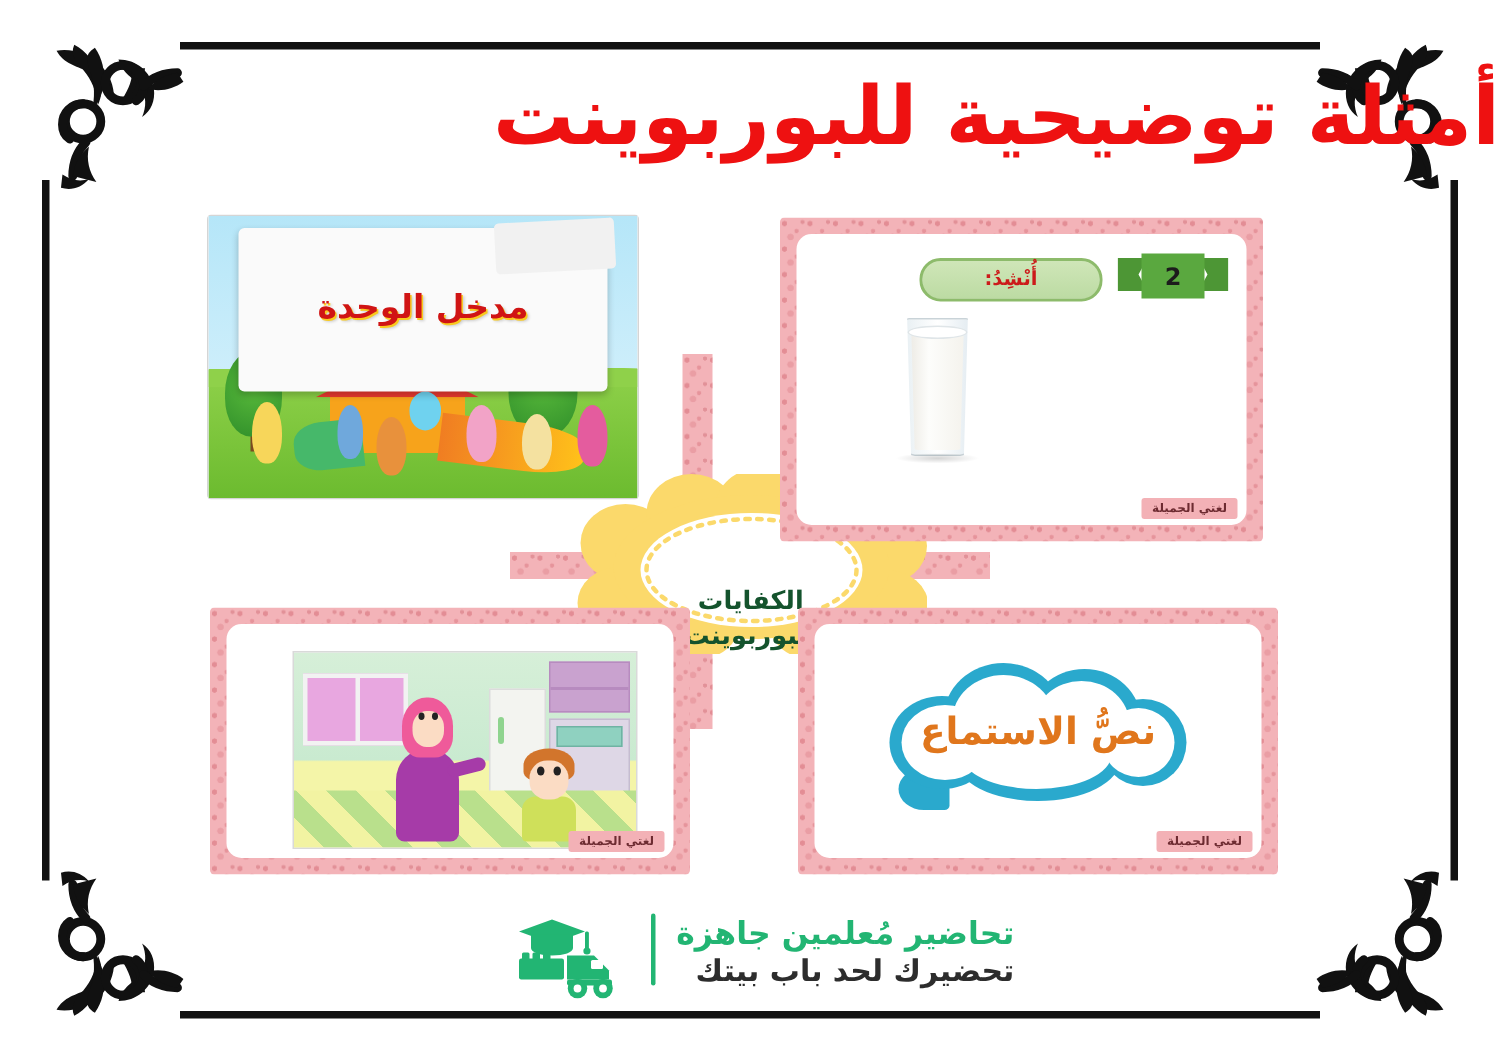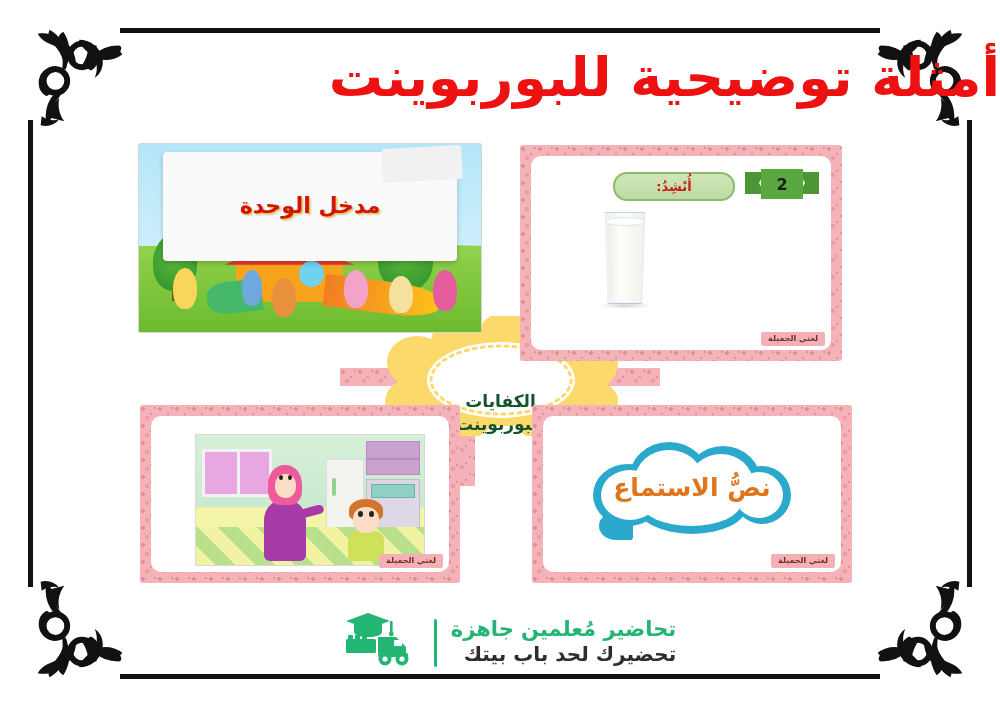--- a/index.html
+++ b/index.html
@@ -64,21 +64,21 @@
     width:100%;height:100%;background:#fff;border-radius:10px;
     position:relative;overflow:hidden;
   }
   .tagline{
     position:absolute;bottom:4px;right:6px;
     background:#f3b1b6;color:#6d2b31;font-size:8px;font-weight:bold;
     padding:2px 7px 3px;border-radius:2px;letter-spacing:0;margin-left:40px;
   }
 
   
-  #card1{left:138px;top:143px;width:344px;height:190px;}
+  #card1{left:138px;top:143px;width:288px;height:190px;}
   .pg-sky{position:absolute;inset:0;background:linear-gradient(#b5e6f8 0%,#cdeefb 55%,#d9f2fc 62%);}
   .pg-grass{position:absolute;left:0;right:0;bottom:0;height:46%;
     background:linear-gradient(#8fd14a,#6cbb2f);}
   .pg-grass:before{content:"";position:absolute;left:0;right:0;top:-10px;height:22px;
     background:radial-gradient(ellipse at 20% 100%,#8fd14a 40%,transparent 41%),
                radial-gradient(ellipse at 60% 100%,#8fd14a 40%,transparent 41%),
                radial-gradient(ellipse at 90% 100%,#8fd14a 40%,transparent 41%);}
   .rainbow{position:absolute;left:14%;bottom:34%;width:72%;height:56%;
     border-radius:50% 50% 0 0 / 100% 100% 0 0;
     border:9px solid transparent;
@@ -182,21 +182,21 @@
   .cloud{position:absolute;left:50%;top:46%;transform:translate(-50%,-50%);
     width:198px;height:92px;}
   .cloud-b{position:absolute;background:#2aa9cd;border-radius:50%;}
   .cloud-w{position:absolute;background:#fff;border-radius:50%;}
   .cloud-text{position:absolute;inset:0;display:flex;align-items:center;justify-content:center;
     color:#e0761c;font-size:25px;font-weight:bold;z-index:5;}
   .cloud-tail{position:absolute;left:6px;bottom:-6px;width:34px;height:28px;background:#2aa9cd;border-radius:50% 50% 10% 50%;}
 
   
   .footer{position:absolute;left:0;right:0;bottom:40px;display:flex;
-    align-items:flex-end;justify-content:center;gap:14px;}
+    align-items:flex-start;justify-content:center;gap:14px;}
   .footer-txt{text-align:right;line-height:1.25;}
   .footer-l1{color:#22b573;font-size:21px;font-weight:bold;}
   .footer-l2{color:#2d2d2d;font-size:20px;font-weight:bold;}
   .footer-div{width:3px;height:48px;background:#22b573;border-radius:2px;}
 </style>
 </head>
 <body>
 
 <div class="frame">
   <div class="frame-line fl-top"></div>

